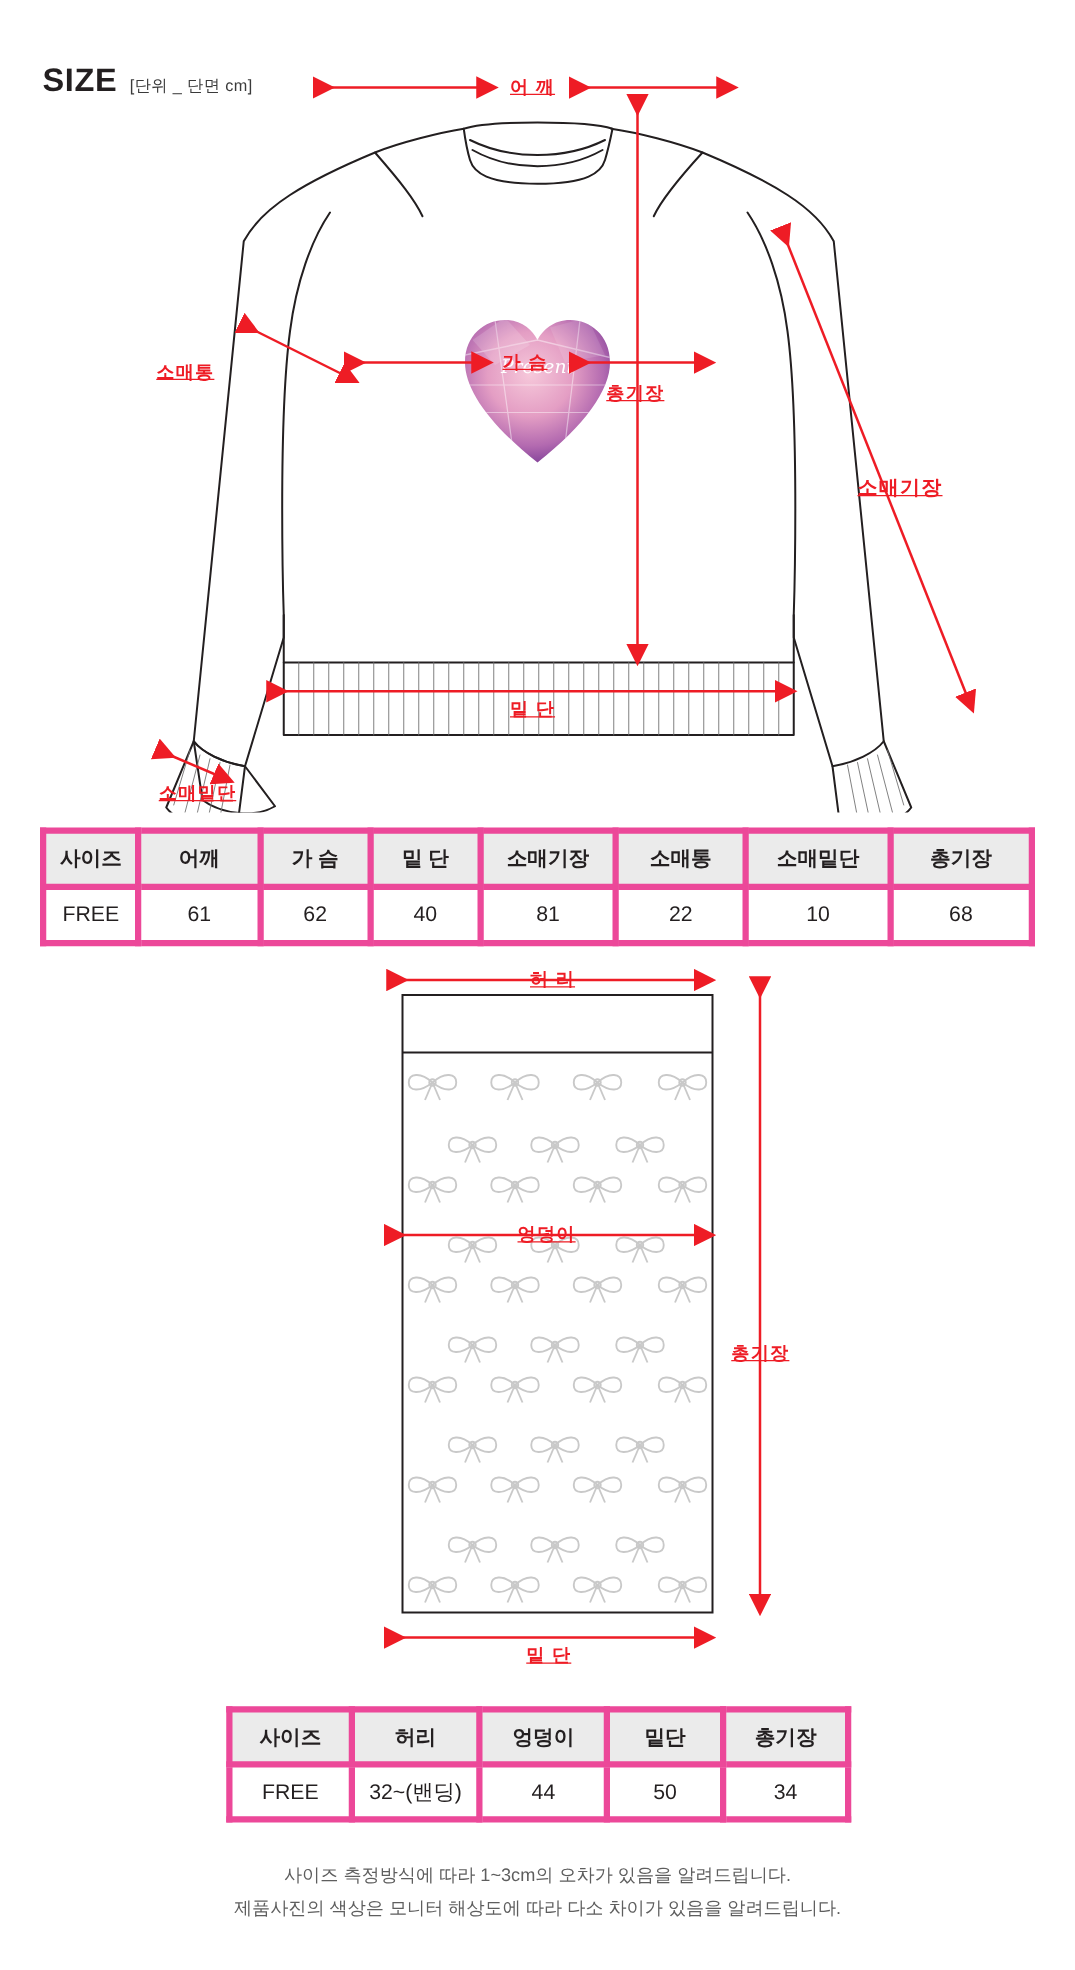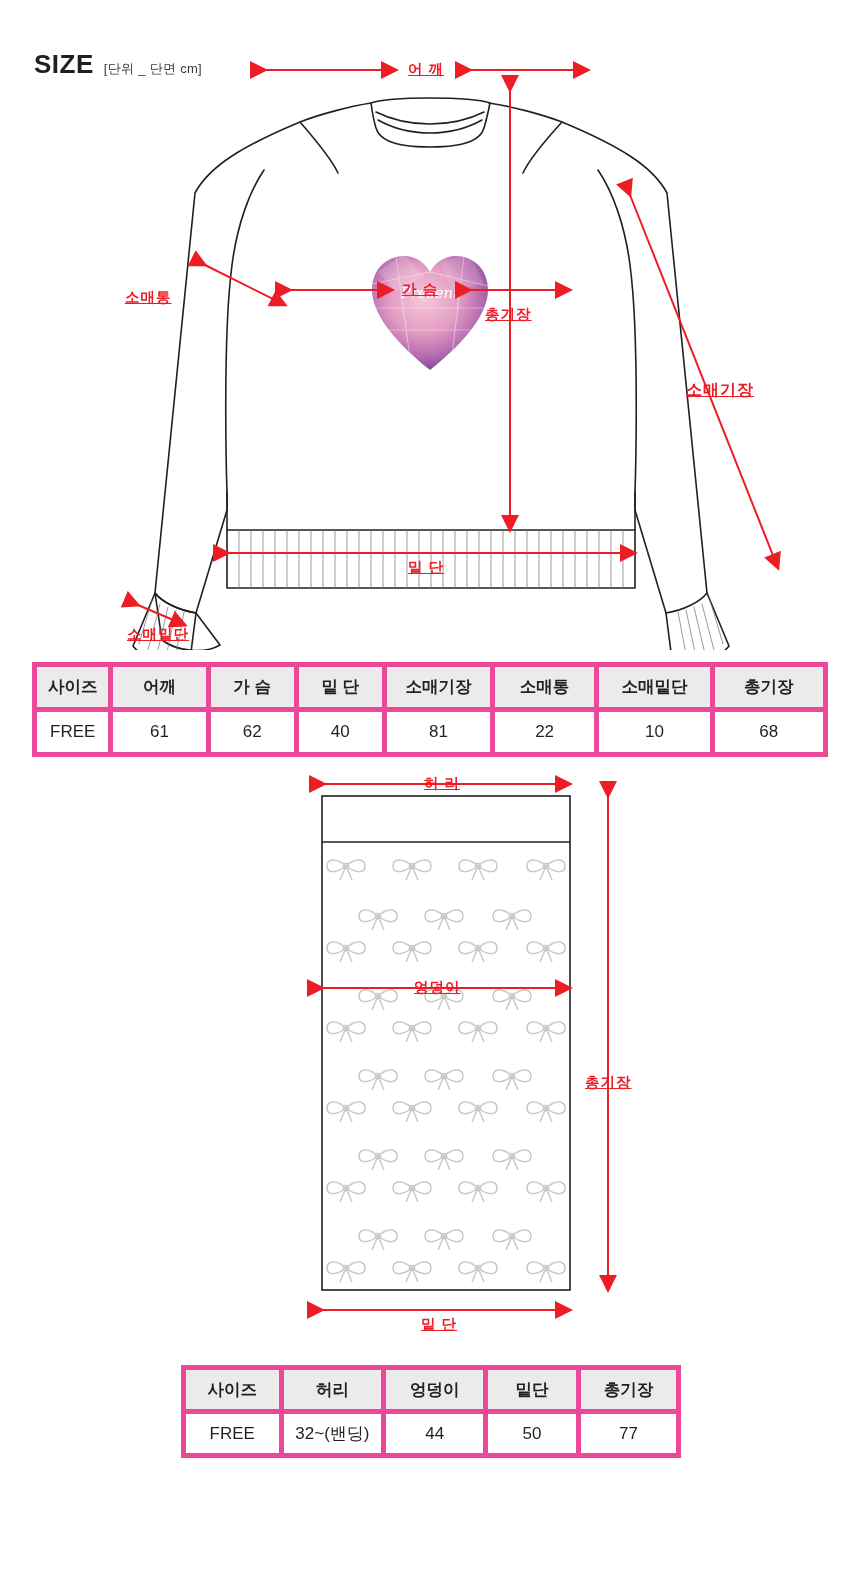--- a/index.html
+++ b/index.html
@@ -341,19 +341,21 @@
       <th style="width:94px;margin-left:28px;">밑단</th>
       <th style="width:102px;">총기장</th>
     </tr>
   </thead>
   <tbody>
     <tr>
       <td>FREE</td>
       <td>32~(밴딩)</td>
       <td>44</td>
       <td>50</td>
-      <td>77</td>
+      <td>34</td>
     </tr>
   </tbody>
 </table>
 
 <div class="notes">
+  <div>사이즈 측정방식에 따라 1~3cm의 오차가 있음을 알려드립니다.</div>
+  <div>제품사진의 색상은 모니터 해상도에 따라 다소 차이가 있음을 알려드립니다.</div>
 </div>
 
 </body></html>

